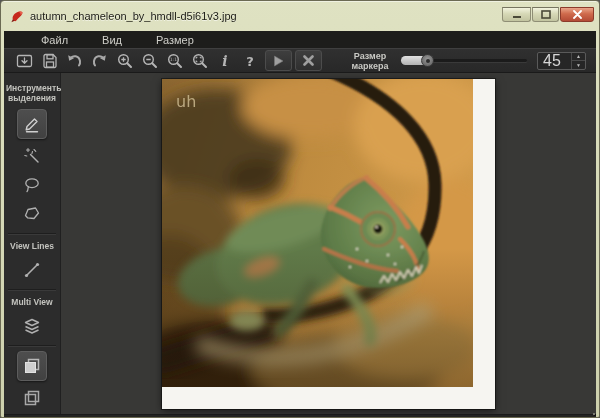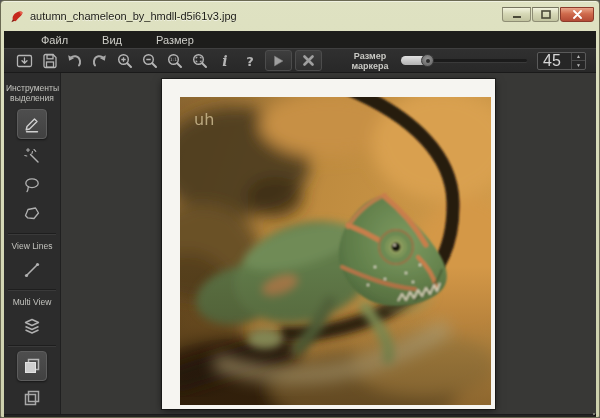--- a/index.html
+++ b/index.html
@@ -48,28 +48,28 @@
   .spinbox{ width:49px; height:18px; border:1px solid #5a5a5a; border-radius:2px; background:#262626; display:flex; flex:none; }
   .spinbox input{ width:33px; border:0; background:transparent; color:#d6d6d6; font-size:16px; padding-left:5px; outline:none;
     font-family:"Liberation Sans",sans-serif; }
   .spin-btns{ width:14px; border-left:1px solid #4a4a4a; display:flex; flex-direction:column; }
   .spin-btns div{ flex:1; display:flex; align-items:center; justify-content:center; font-size:5px; color:#bbb; cursor:pointer; }
   .spin-btns div:first-child{ border-bottom:1px solid #4a4a4a; }
 
   
   .content{ display:flex; height:341px; }
   .sidebar{ width:57px; background:#2c2c2c; border-right:1px solid #202020; display:flex; flex-direction:column; align-items:center; padding-top:6px; }
-  .side-title{ font-size:8.5px; font-weight:normal; color:#c4c4bf; text-align:center; line-height:10px; margin:4px 0 4px; width:52px; }
+  .side-title{ font-size:8.5px; font-weight:bold; color:#c4c4bf; text-align:center; line-height:10px; margin:4px 0 4px; width:52px; }
   .side-tool{ width:26px; height:25px; display:flex; align-items:center; justify-content:center; cursor:pointer; border-radius:4px; margin:2px 0; }
   .side-tool.selected{ width:30px; height:30px; background:linear-gradient(#4e4e4e,#414141); border:1px solid #5d5d5d;
     box-shadow:0 1px 2px rgba(0,0,0,.5); }
   .side-div{ width:48px; border-top:1px solid #1e1e1e; border-bottom:1px solid #3a3a3a; margin:5px 0 2px; }
 
   .canvas{ flex:1; background:#383836; position:relative; display:flex; align-items:center; justify-content:center; overflow:hidden; }
-  .photo-frame{ width:333px; height:330px; background:#f6f5f1; padding:18px; box-shadow:0 2px 8px rgba(0,0,0,.55), 0 0 0 1px #21211f; }
+  .photo-frame{ width:333px; height:330px; background:#f6f5f1; padding:0; box-shadow:0 2px 8px rgba(0,0,0,.55), 0 0 0 1px #21211f; }
   .photo-frame svg{ display:block; width:311px; height:308px; }
 
   
   .bottomstrip{ height:10px; background:#232321; position:relative; border-top:1px solid #1a1a1a; }
   .grip{ position:absolute; right:1px; bottom:1px; width:12px; height:9px; cursor:nwse-resize; }
   .grip i{ position:absolute; width:2px; height:2px; background:#7a7a72; box-shadow:1px 1px 0 #111; }
   .grip i:nth-child(1){ right:0; bottom:0; } .grip i:nth-child(2){ right:4px; bottom:0; } .grip i:nth-child(3){ right:8px; bottom:0; }
   .grip i:nth-child(4){ right:0; bottom:4px; } .grip i:nth-child(5){ right:4px; bottom:4px; } .grip i:nth-child(6){ right:0; bottom:8px; }
 </style>
 </head>

